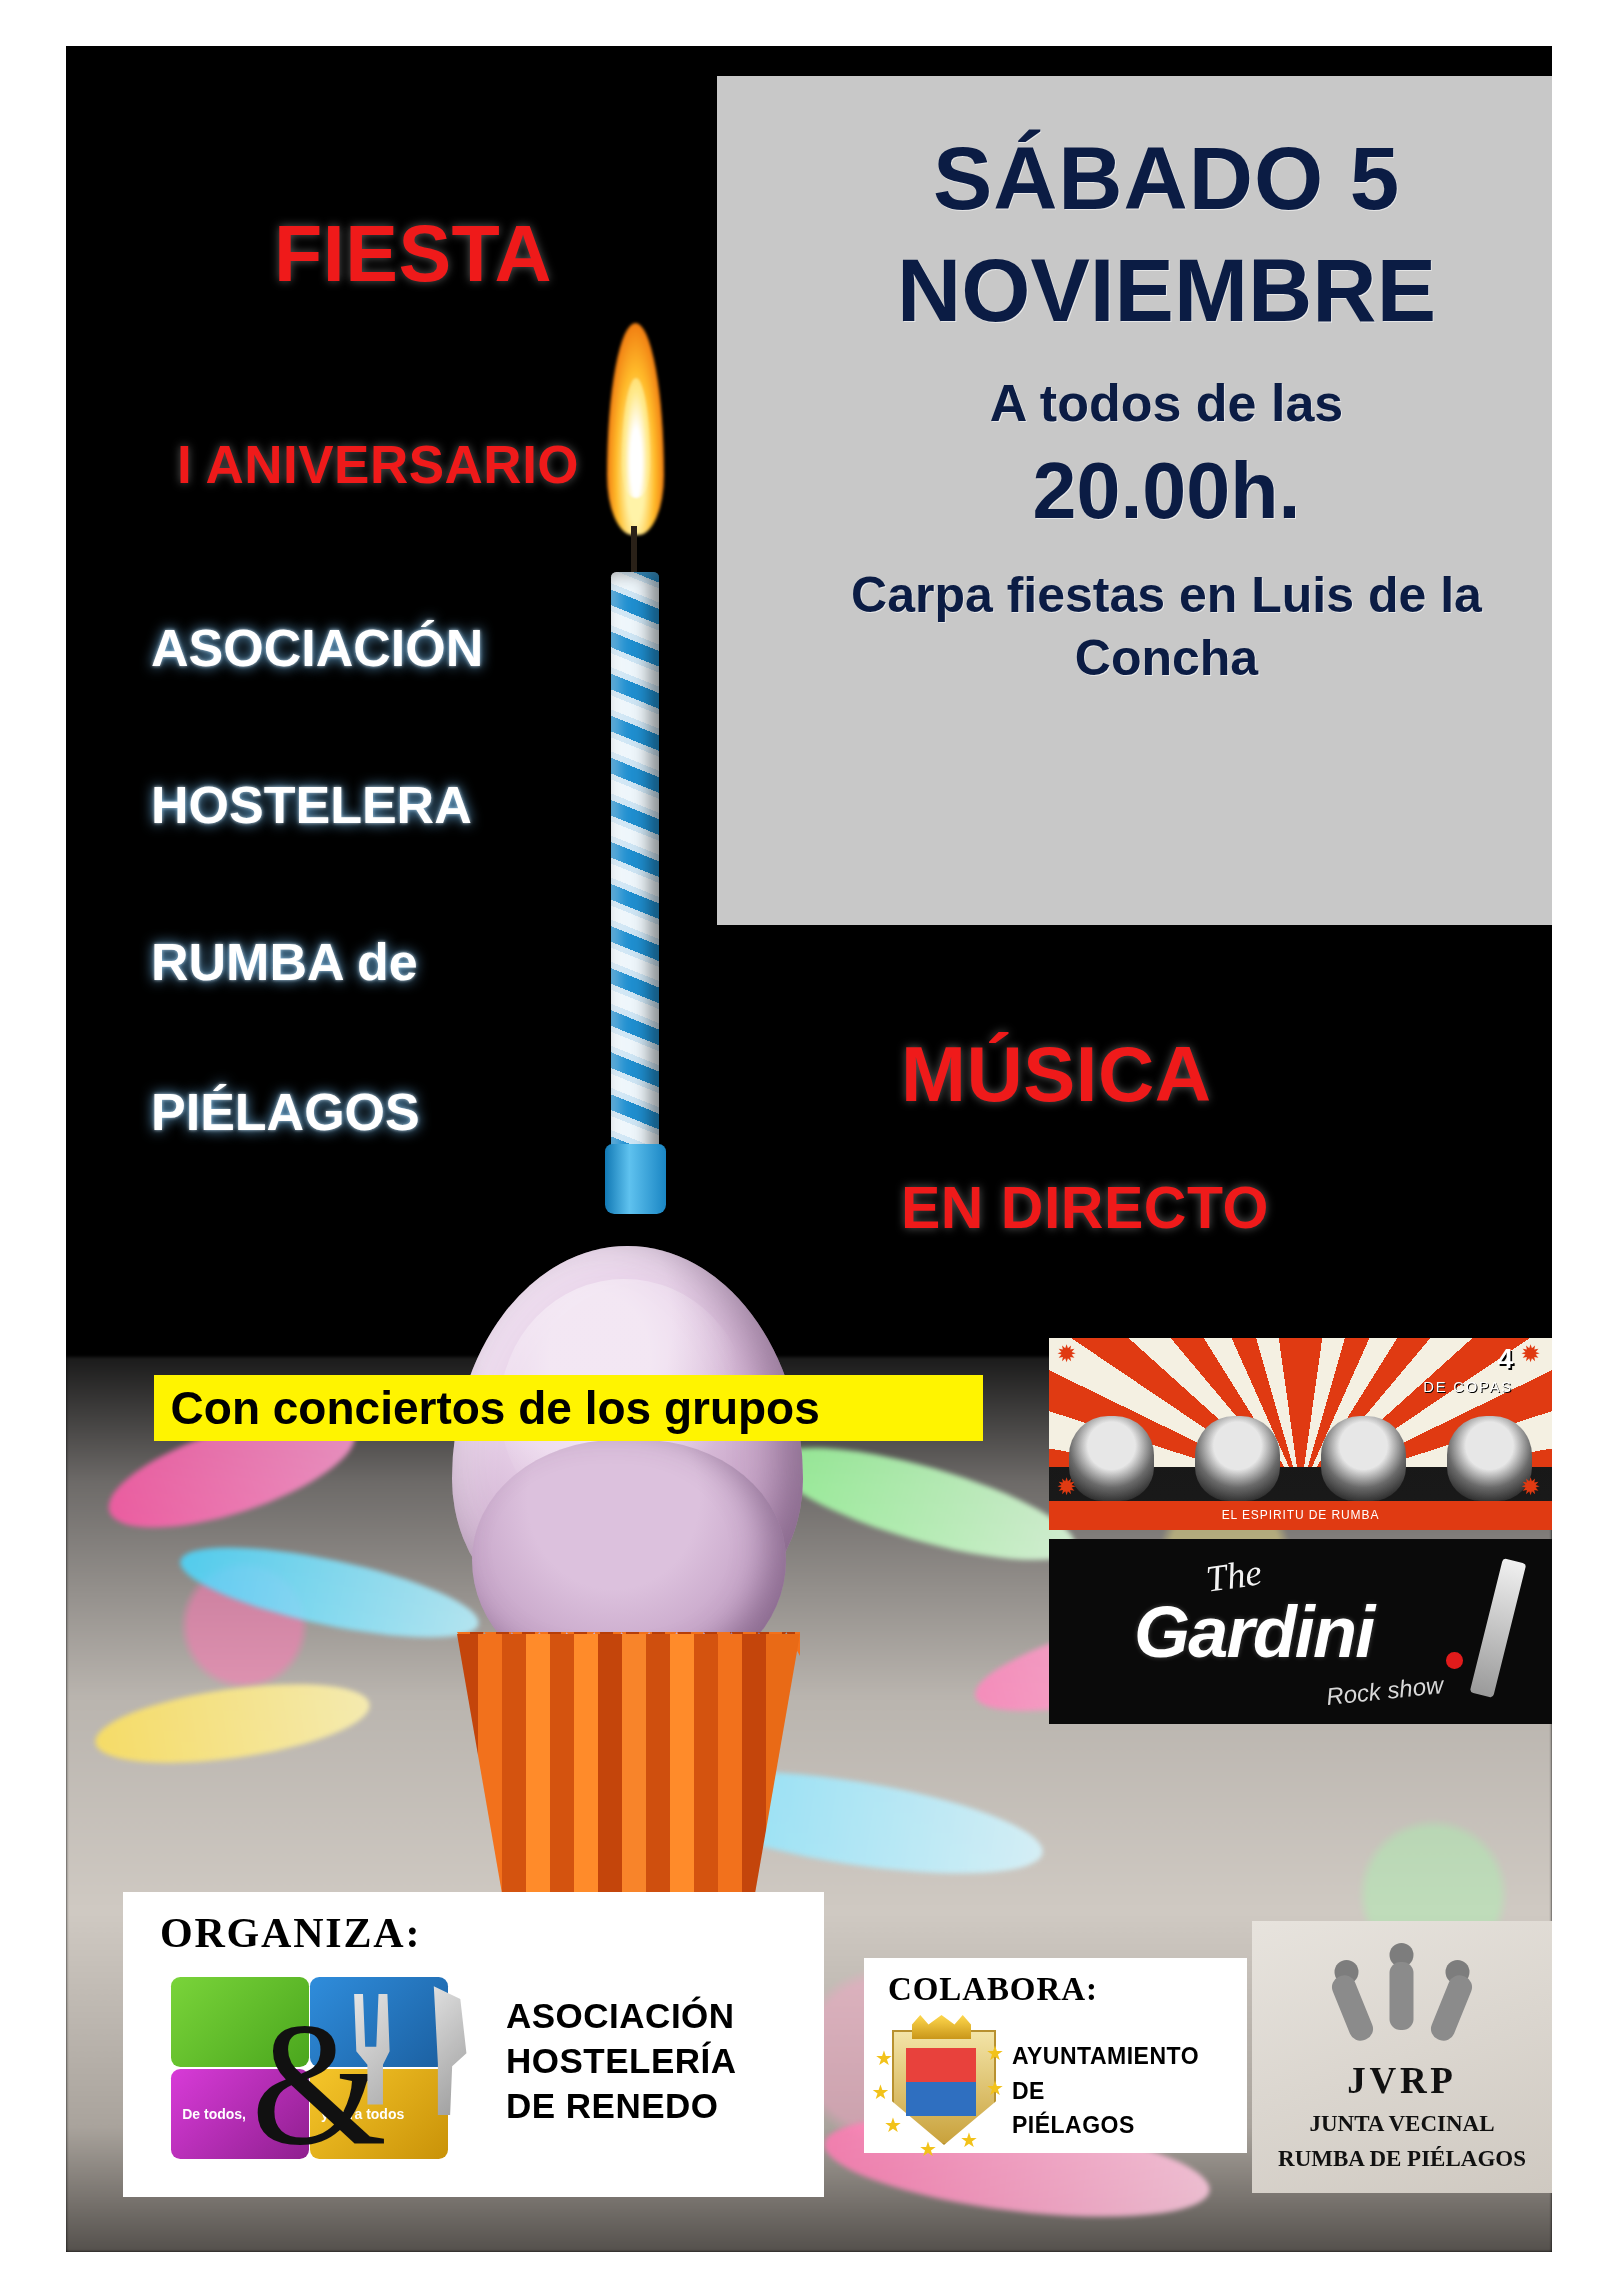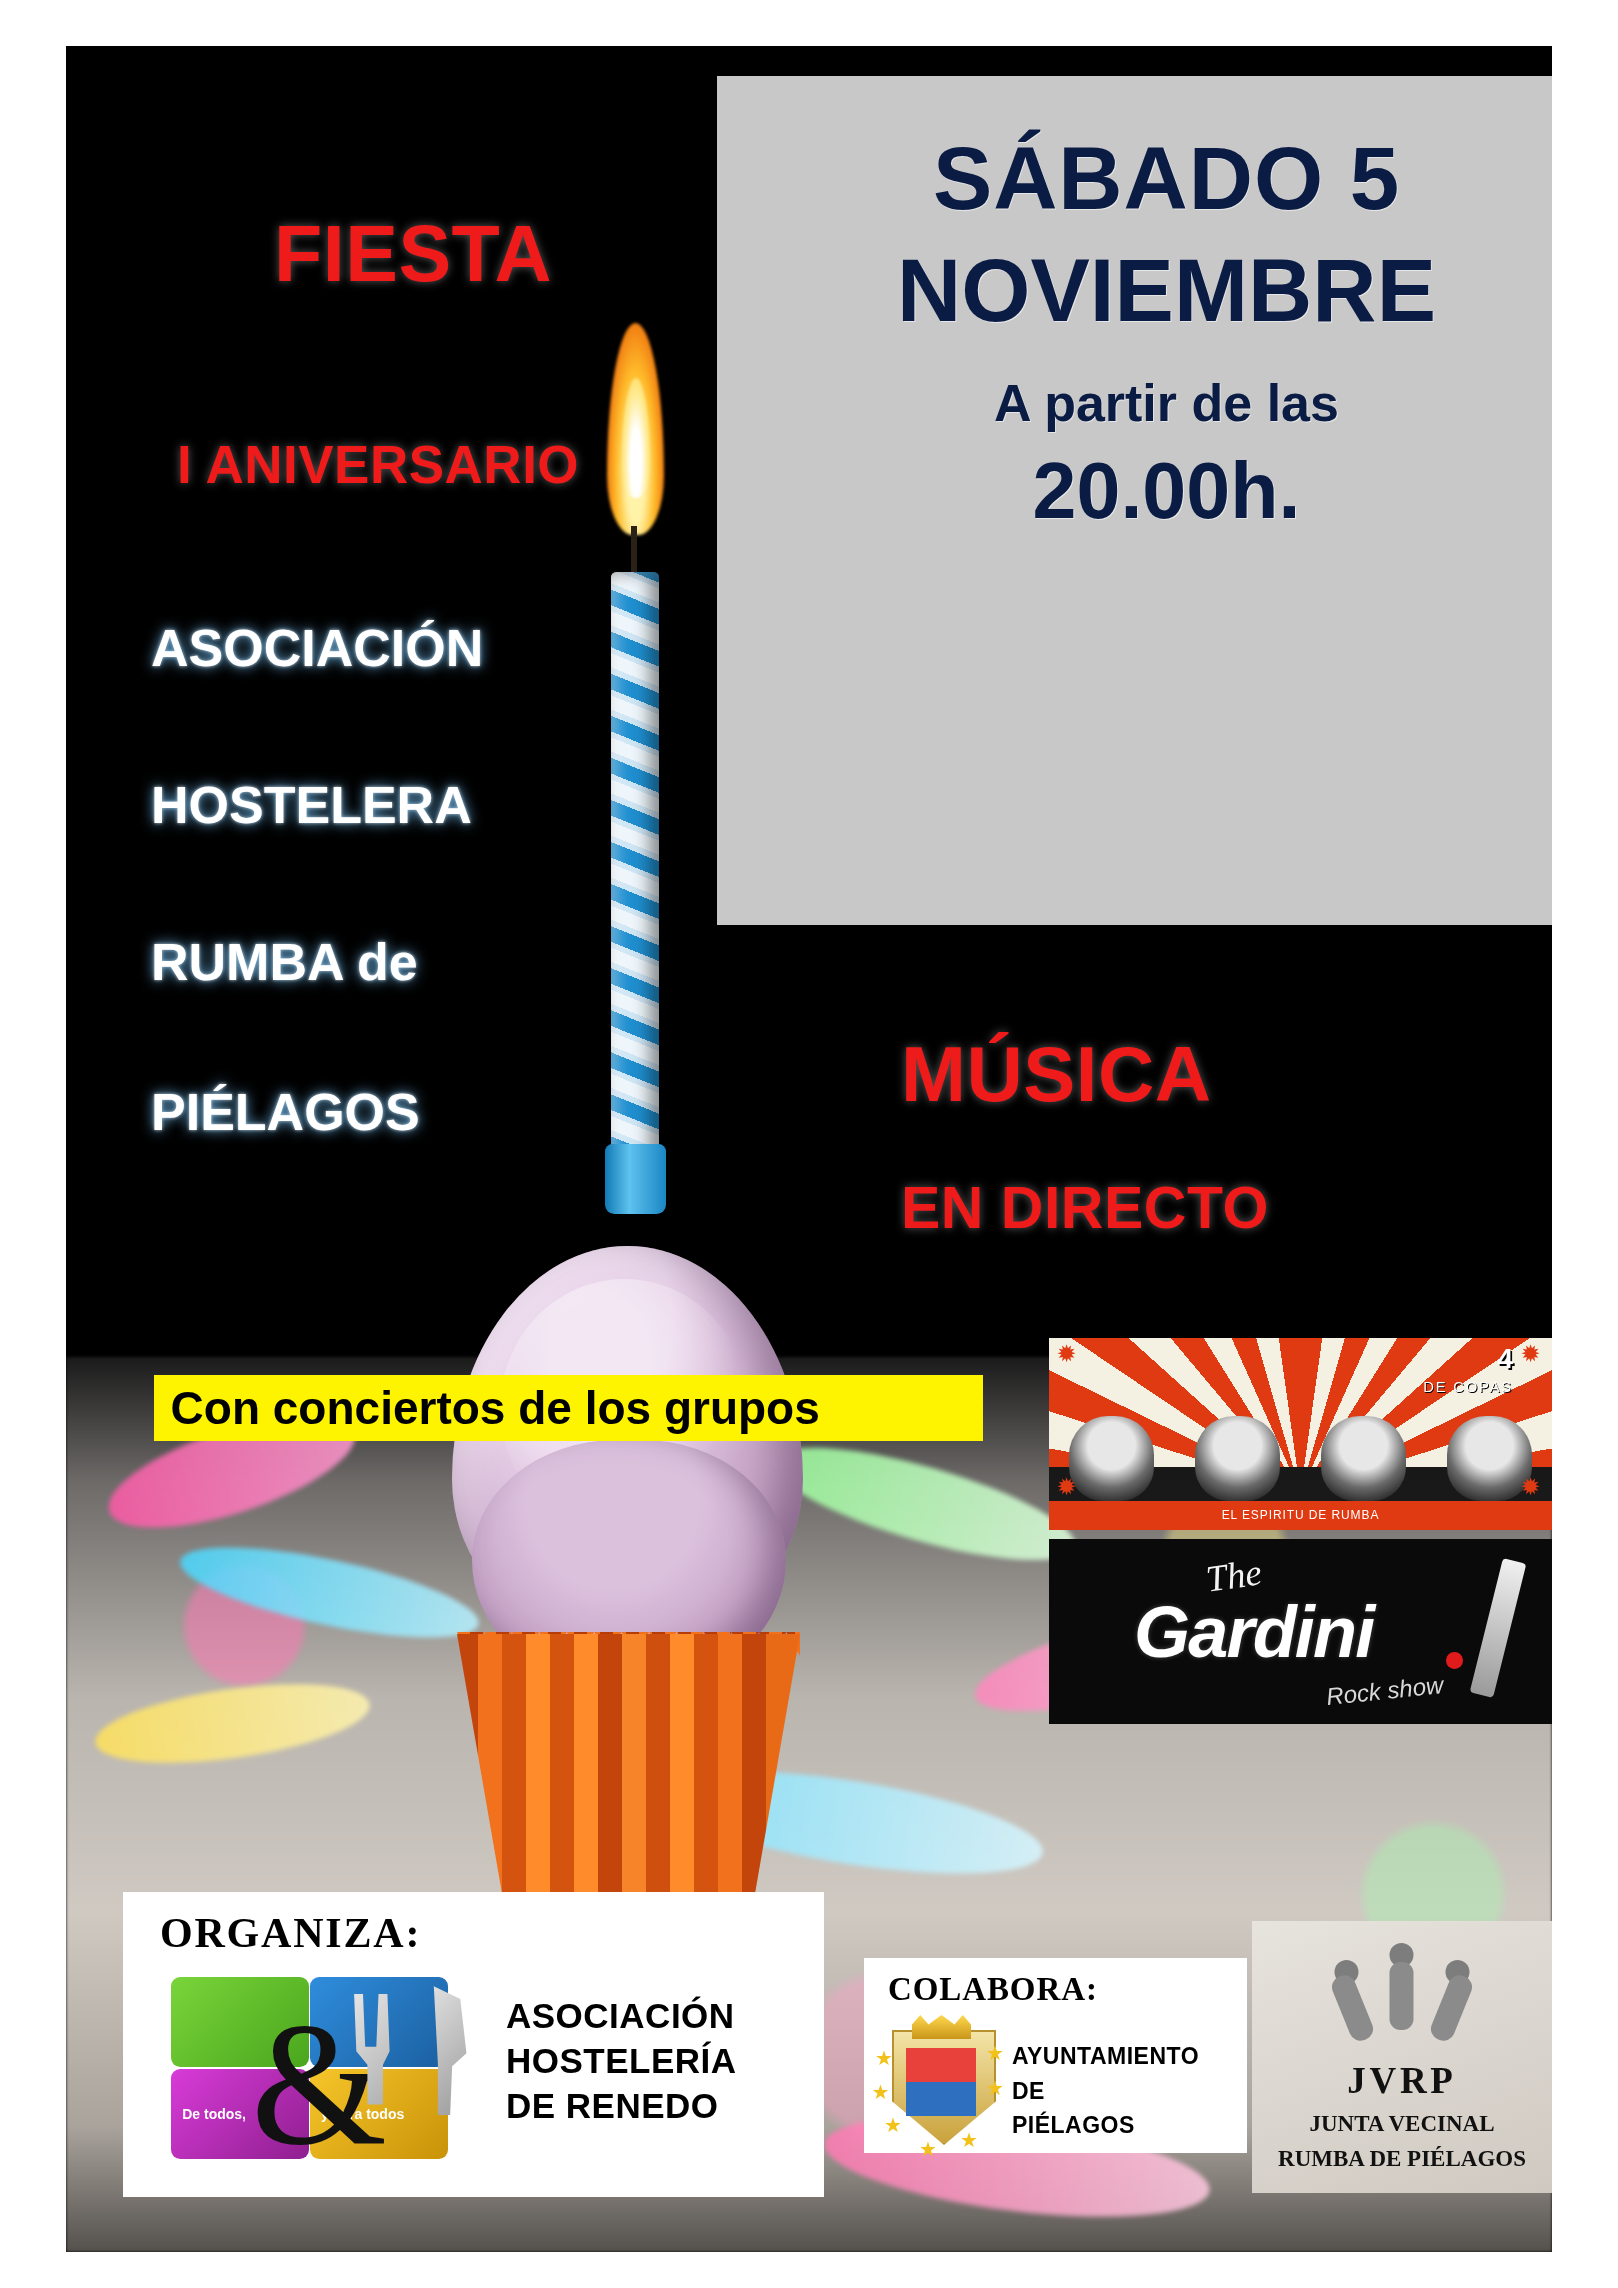--- a/index.html
+++ b/index.html
@@ -375,22 +375,23 @@
   <div class="glow-red" id="fiesta">FIESTA</div>
   <div class="glow-red" id="aniversario">I ANIVERSARIO</div>
   <div class="glow-white" id="asociacion">ASOCIACIÓN</div>
   <div class="glow-white" id="hostelera">HOSTELERA</div>
   <div class="glow-white" id="renedo">RUMBA de</div>
   <div class="glow-white" id="pielagos">PIÉLAGOS</div>
 
   <div class="info-panel">
     <div class="info-line" id="sabado">SÁBADO 5</div>
     <div class="info-line" id="noviembre">NOVIEMBRE</div>
-    <div class="info-line" id="apartir">A partir de las</div>
+    <div class="info-line" id="apartir">A todos de las</div>
     <div class="info-line" id="hora">20.00h.</div>
+    <div class="info-line" id="carpa">Carpa fiestas en Luis de la Concha</div>
   </div>
 
   <div class="glow-red" id="musica">MÚSICA</div>
   <div class="glow-red" id="endirecto">EN DIRECTO</div>
 
   <div class="yellow-bar" id="grupos-bar">Con conciertos de los grupos</div>
 
   <div class="band-copas">
     <div class="copas-rays"></div>
     <div class="copas-star cs1">✹</div>

